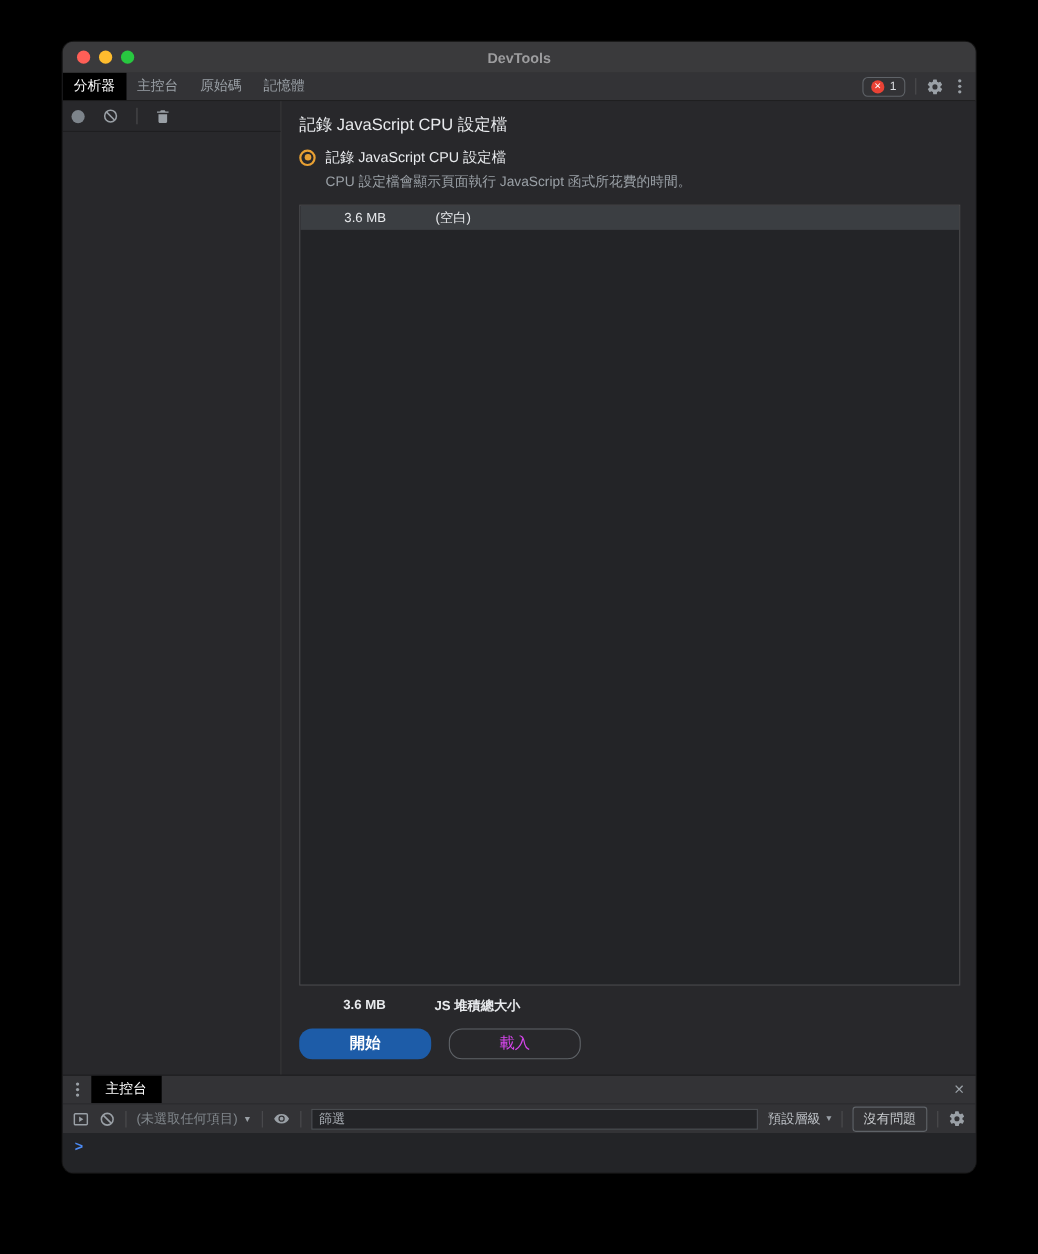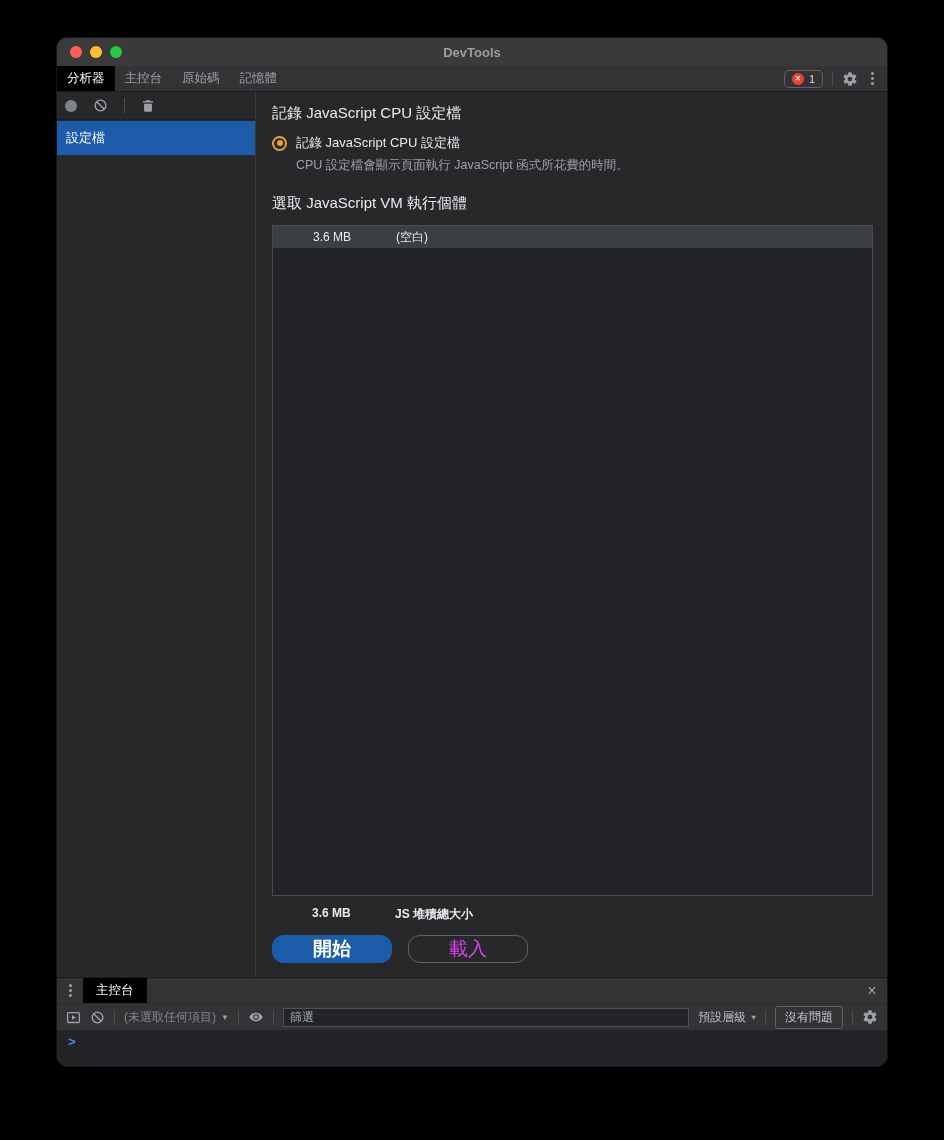--- a/index.html
+++ b/index.html
@@ -46,21 +46,21 @@
   .radio::after { content:""; position:absolute; inset:2.5px; background:#e8a033; border-radius:50%; }
   .radio-label { font-size:13px; color:#e8eaed; }
   .desc { margin:5px 0 0 24px; font-size:12.5px; color:#9aa0a6; }
   .h2 { margin-top:20px; font-size:15px; font-weight:500; color:#e8eaed; }
   .vm-table { margin-top:12px; flex:1 1 auto; min-height:0; border:1px solid #4b4b4e; background:#232427; overflow:hidden; }
   .vm-row { height:22px; display:flex; align-items:center; font-size:12px; color:#e8eaed; }
   .vm-row.selected { background:#3b3e42; }
   .col-size { flex:0 0 123px; padding-left:40px; }
   .totals { margin-top:10px; display:flex; font-size:12px; font-weight:bold; color:#e8eaed; }
   .buttons { margin:12px 0 14px; display:flex; gap:16px; }
-  .btn { width:120px; height:28px; border-radius:12px; font-size:19px; display:flex; align-items:center; justify-content:center; cursor:default; }
+  .btn { width:120px; height:28px; border-radius:12px; font-size:14px; display:flex; align-items:center; justify-content:center; cursor:default; }
   .btn.primary { background:#1d5ca8; color:#fff; font-weight:bold; }
   .btn.secondary { border:1px solid #5f6368; background:transparent; color:#d946ef; }
   
   .drawer { flex:0 0 89px; display:flex; flex-direction:column; border-top:1px solid #1c1c1e; }
   .drawer-tabs { flex:0 0 25px; background:#333336; display:flex; align-items:stretch; }
   .drawer-kebab { width:26px; display:flex; align-items:center; justify-content:center; }
   .drawer-tab { padding:0 13px; display:flex; align-items:center; background:#000; color:#fff; font-size:12.5px; }
   .drawer-close { margin-left:auto; width:30px; display:flex; align-items:center; justify-content:center; color:#9aa0a6; font-size:16px; }
   .console-toolbar { flex:0 0 27px; background:#333336; border-top:1px solid #2b2b2e; display:flex; align-items:center; padding:0 9px; gap:9px; }
   .context-sel, .level-sel { display:flex; align-items:center; gap:5px; font-size:12px; }
@@ -127,33 +127,31 @@
                 <line x1="4.2" y1="4.2" x2="11.8" y2="11.8" stroke="#9aa0a6" stroke-width="1.5"></line>
               </svg>
           </span>
           <span class="vdiv"></span>
           <span class="icon-btn">
             <svg width="14" height="14" viewBox="0 0 16 16">
                 <path fill="#9aa0a6" d="M6 1.5h4l.8 1.2H14V4H2V2.7h3.2L6 1.5zM3.5 5.5h9V13c0 .9-.7 1.6-1.6 1.6H5.1c-.9 0-1.6-.7-1.6-1.6V5.5z"></path>
               </svg>
           </span>
         </div>
-        <div class="side-item">設定檔</div>
       </div>
 
       <div class="main">
         <div class="h1">記錄 JavaScript CPU 設定檔</div>
 
         <div class="radio-row">
           <span class="radio"></span>
           <span class="radio-label">記錄 JavaScript CPU 設定檔</span>
         </div>
         <div class="desc">CPU 設定檔會顯示頁面執行 JavaScript 函式所花費的時間。</div>
 
-        <div class="h2">選取 JavaScript VM 執行個體</div>
 
         <div class="vm-table">
           <div class="vm-row selected">
             <span class="col-size">3.6 MB</span>
             <span class="col-name">(空白)</span>
           </div>
         </div>
 
         <div class="totals">
           <span class="col-size">3.6 MB</span>

